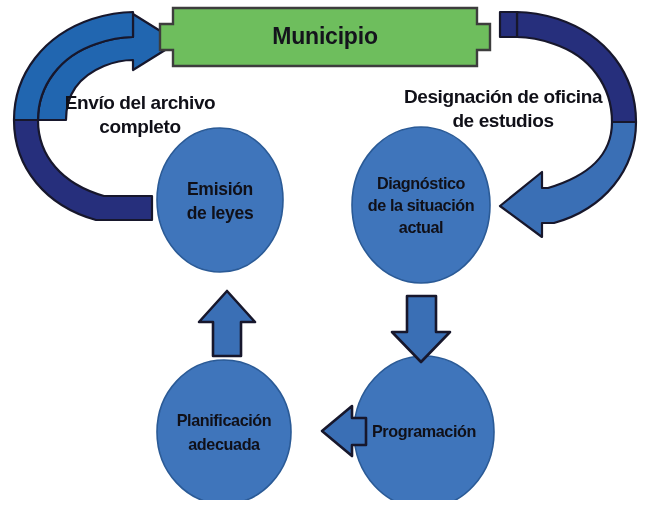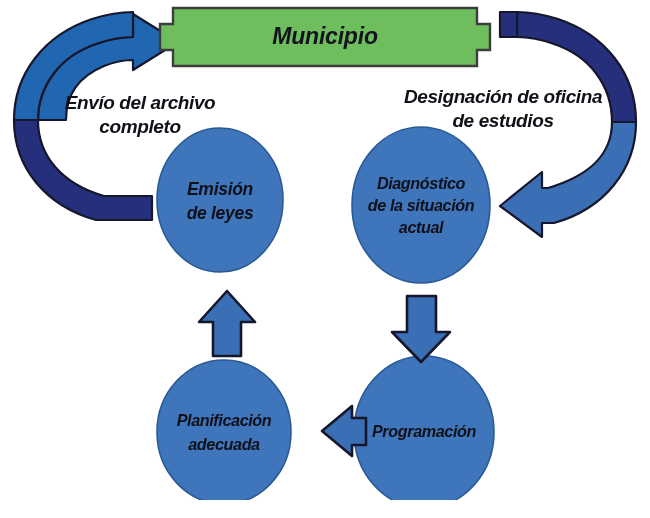--- a/index.html
+++ b/index.html
@@ -10,21 +10,20 @@
   }
   body {
     font-family: "Liberation Sans", sans-serif;
   }
   #diagram-root {
     position: relative;
     width: 650px;
     height: 500px;
     background: #ffffff;
     overflow: hidden;
-    font-style: italic;
   }
   #diagram-svg {
     position: absolute;
     left: 0;
     top: 0;
     width: 650px;
     height: 518px;
   }
   .node-label {
     font-family: "Liberation Sans", sans-serif;

